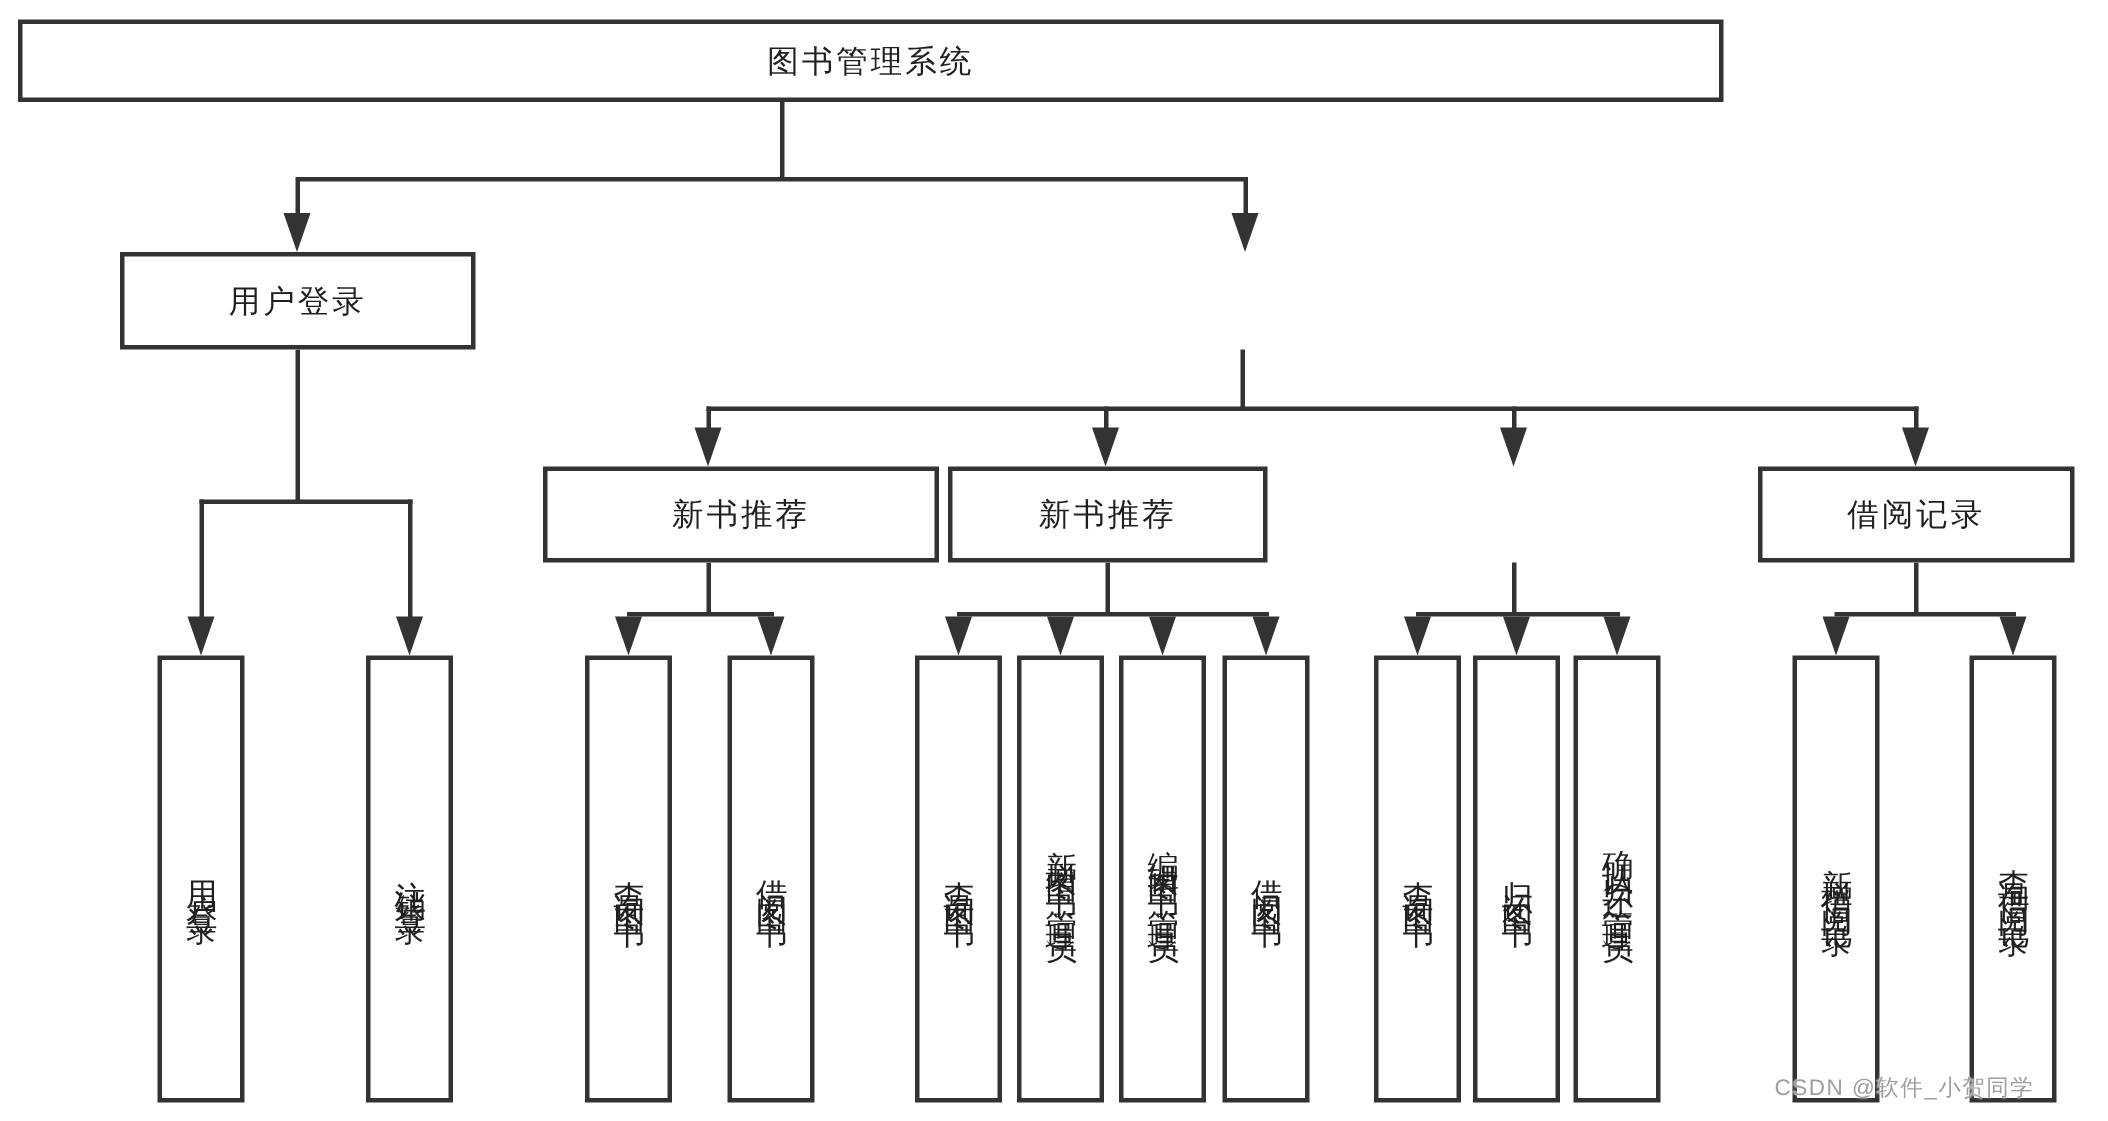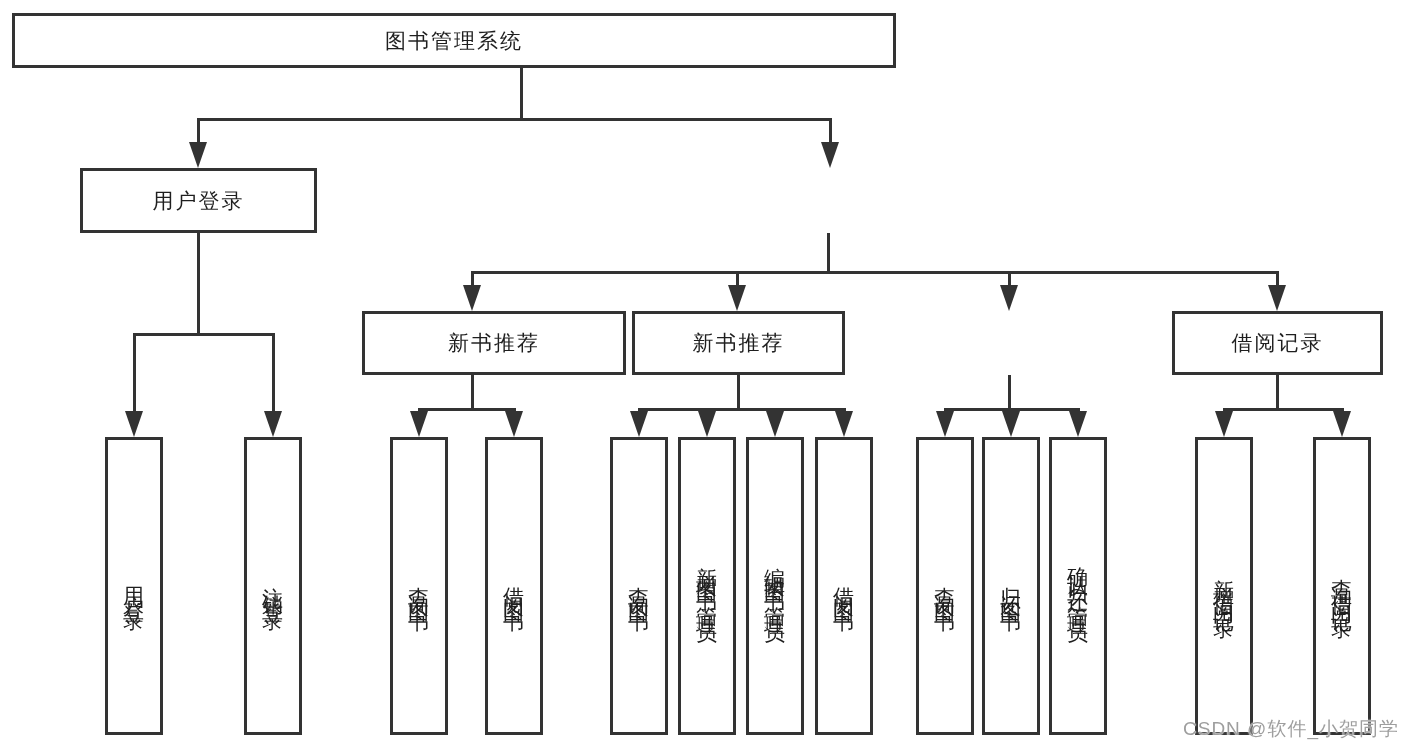--- a/index.html
+++ b/index.html
@@ -66,34 +66,34 @@
     height: 0;
     border-left: 9px solid transparent;
     border-right: 9px solid transparent;
     border-top: 26px solid #333333;
     z-index: 1;
   }
   .watermark {
     position: absolute;
     left: 1183px;
     top: 716px;
-    font-size: 19px;
+    font-size: 15px;
     letter-spacing: 1px;
     color: #9e9e9e;
     text-shadow: 0 0 2px #ffffff, 0 0 1px #ffffff;
     z-index: 5;
     white-space: nowrap;
   }
 </style>
 </head>
 <body>
 
 <div id="canvas">
 
-  <div class="hbox" style="left:12px; top:13px; width:884px; height:55px;font-family:Liberation Mono, monospace;">
+  <div class="hbox" style="left:12px; top:13px; width:1137px; height:55px;font-family:Liberation Mono, monospace;">
     <span>图书管理系统</span>
   </div>
 
   <div class="vl" style="left:520px; top:66px; height:54px;"></div>
   <div class="hl" style="left:198px; top:118px; width:634px;"></div>
   <div class="vl" style="left:197px; top:118px; height:28px;"></div>
   <div class="vl" style="left:829px; top:118px; height:28px;"></div>
   <div class="arr" style="left:189px; top:142px;"></div>
   <div class="arr" style="left:821px; top:142px;"></div>
 

